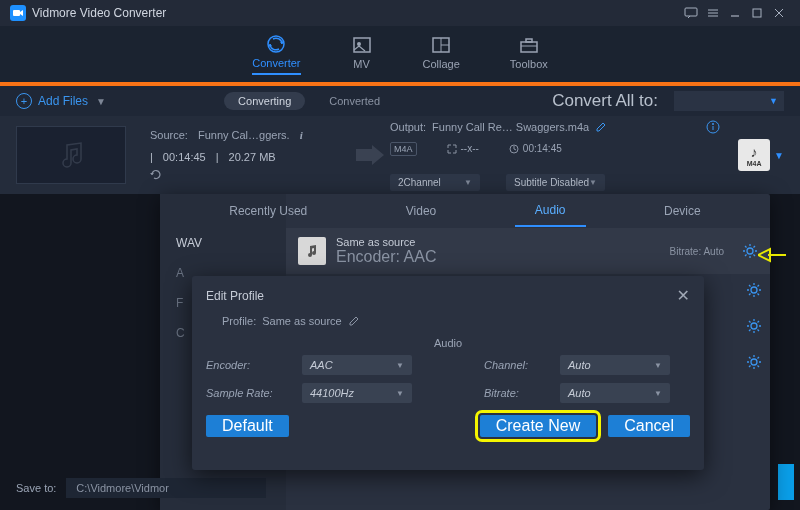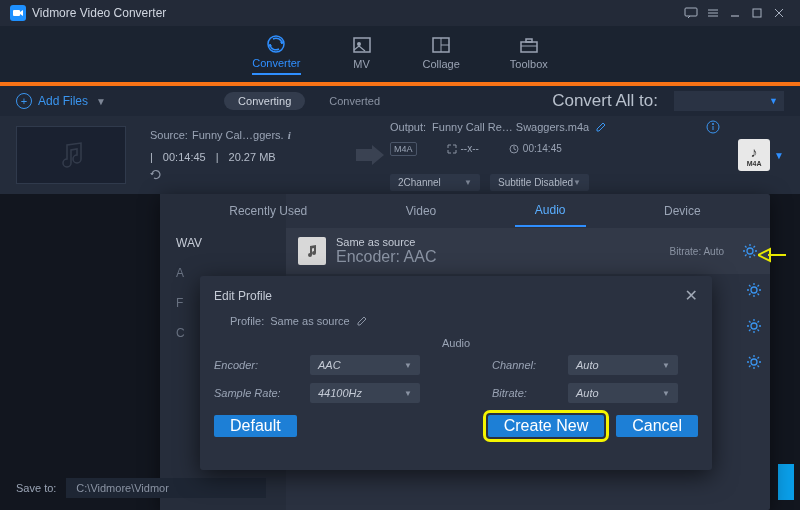--- a/index.html
+++ b/index.html
@@ -28,21 +28,21 @@
   .pill.inactive { background: transparent; color: #8a93a3; }
   .convertall { color: #b8c0cc; font-size: 17px; margin-left: 40px; }
   .convdd { width: 110px; height: 20px; background: #2a3344; border: none; margin-left: 6px; display:flex;align-items:center;justify-content:flex-end;padding:0 6px;}
   .convdd .dd { color:#2f8fff; font-size:9px; }
 
   
   .filearea { padding: 10px 16px; display: flex; align-items: center; background: #242c3b; height: 78px; }
   .thumb { width: 110px; height: 58px; background: #1a2130; border:1px solid #303a4c; display:flex;align-items:center;justify-content:center; }
   .thumb svg { opacity: .4; }
   .srccol { margin-left: 24px; flex: 0 0 200px; }
-  .srcrow { display: flex; align-items: center; gap: 4px; color: #9aa4b5; font-size: 11px; }
+  .srcrow { display: flex; align-items: center; gap: 10px; color: #9aa4b5; font-size: 11px; }
   .srcrow .info { color:#9aa4b5; font-style: italic; font-family: serif; font-weight:bold;}
   .srcrow2 { display: flex; align-items: center; gap: 10px; color: #b5bdca; font-size: 11px; margin-top: 10px; }
   .arrow { flex: 0 0 40px; display:flex;align-items:center;justify-content:center; }
   .outcol { flex: 1; }
   .outrow { display:flex; align-items:center; gap:6px; color:#9aa4b5; font-size:11px; }
   .outmeta { display:flex; gap:30px; align-items:center; margin-top:8px; font-size:10px; color:#9aa4b5;}
   .metachip { display:flex;align-items:center;gap:4px; }
   .metabox { border:1px solid #4a5568; padding:1px 3px; font-size:9px; border-radius:2px;}
   .seldd { background:#2e3748; color:#b5bdca; padding:3px 8px; font-size:10px; border-radius:2px; display:flex;align-items:center;justify-content:space-between; min-width:90px; }
   .seldd .c { font-size:8px;color:#7d8696;}
@@ -70,21 +70,21 @@
   .fmtrowbitrate { font-size:10px; color:#8a93a3;}
   .gearbtn { color:#3a95f0; font-size:14px; margin-left:8px;}
   .gearlist { position:absolute; right:8px; top:88px; display:flex; flex-direction:column; gap:20px;}
   .gearlist .gearbtn { margin:0; }
 
   
   .yarrow { position:absolute; left:758px; top:247px; }
   .yarrow svg polygon, .yarrow svg line { stroke:#e8e800; fill:none; stroke-width:2; }
 
   
-  .dlg { position:absolute; left:200px; top:276px; width:512px; height:194px; background:#2a3140; border-radius:3px; box-shadow:0 6px 24px rgba(0,0,0,.6); z-index:5; }
+  .dlg { position:absolute; left:192px; top:276px; width:512px; height:194px; background:#2a3140; border-radius:3px; box-shadow:0 6px 24px rgba(0,0,0,.6); z-index:5; }
   .dlghdr { display:flex; align-items:center; padding:10px 14px; }
   .dlghdr .ttl { color:#c5cbd6; font-size:12px; }
   .dlghdr .spacer { flex:1; }
   .dlgclose { color:#a0a8b5; font-size:16px; cursor:pointer; }
   .dlgprof { display:flex; align-items:center; gap:6px; padding:0 14px 8px; color:#9aa4b5; font-size:11px;margin-left:16px;}
   .dlgsec { text-align:center; color:#9aa4b5; font-size:11px; padding:2px 0 6px;}
   .dlggrid { display:grid; grid-template-columns: 90px 110px 60px 70px 110px; gap:8px 6px; padding:0 14px; align-items:center; font-size:11px; color:#9aa4b5;font-style:italic;}
   .dlgdd { background:#394252; color:#c5cbd6; padding:4px 8px; font-size:11px; border-radius:2px; display:flex; justify-content:space-between; align-items:center;}
   .dlgdd .c { font-size:8px; color:#8a93a3;}
   .dlgbtns { display:flex; align-items:center; padding:12px 14px 0; }
@@ -260,21 +260,21 @@
         </div>
       <div class="metachip">
           <svg width="10" height="10" viewBox="0 0 10 10">
             <circle cx="5" cy="5" r="4" fill="none" stroke="#8a93a3"></circle>
             <line x1="5" y1="5" x2="5" y2="2" stroke="#8a93a3"></line>
             <line x1="5" y1="5" x2="7" y2="6" stroke="#8a93a3"></line>
           </svg>
           <span>00:14:45</span>
         </div>
     </div>
-    <div style="display:flex; gap:10px; margin-top:18px;">
+    <div style="display:flex; gap:26px; margin-top:18px;">
       <div class="seldd">
           <span>2Channel</span>
           <span class="c">▼</span>
         </div>
       <div class="seldd">
           <span>Subtitle Disabled</span>
           <span class="c">▼</span>
         </div>
     </div>
   </div>

